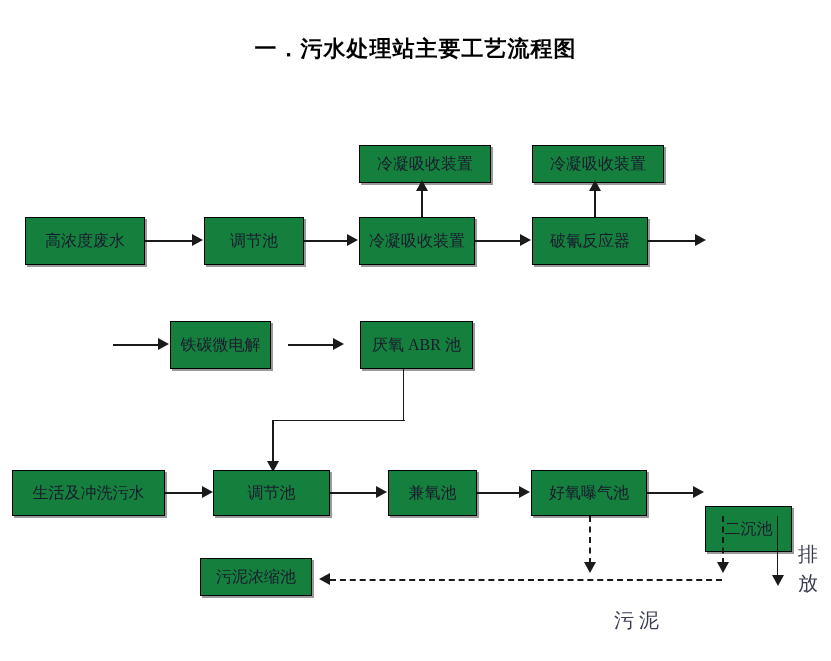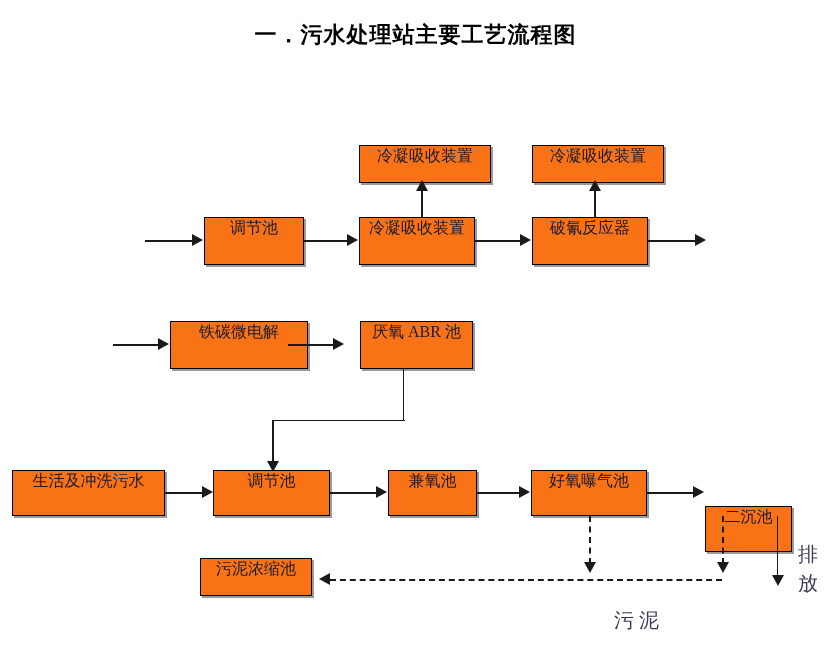--- a/index.html
+++ b/index.html
@@ -13,36 +13,37 @@
   #page {
     position: relative;
     width: 831px;
     height: 661px;
     background: #ffffff;
     overflow: hidden;
   }
   .title {
     position: absolute;
     left: 0;
-    top: 20px;
+    top: 34px;
     width: 831px;
     text-align: center;
     font-size: 22px;
     font-weight: bold;
     color: #000000;
     letter-spacing: 1px;
     font-family: "Liberation Sans", "DejaVu Sans", sans-serif;
   }
   .node {
     position: absolute;
     box-sizing: border-box;
-    background: #f97316;
+    background: #15803d;
     border: 1px solid #000000;
     box-shadow: 1px 1px 0 0 #7a7a7a inset, -1px -1px 0 0 #ffffff inset;
     display: flex;
+    align-items: center;
     justify-content: center;
     font-size: 16px;
     color: #1a1a2e;
     white-space: nowrap;
     font-family: "Liberation Serif", "DejaVu Serif", serif;
   }
   .node.shadowed {
     box-shadow: 2px 2px 0 0 #9a9a9a;
   }
   
@@ -111,20 +112,23 @@
   <div class="title">一．污水处理站主要工艺流程图</div>
 
   <div class="node shadowed" style="left:359px; top:145px; width:132px; height:38px;">
     <span>冷凝吸收装置</span>
   </div>
 
   <div class="node shadowed" style="left:532px; top:145px; width:132px; height:38px;">
     <span>冷凝吸收装置</span>
   </div>
 
+  <div class="node shadowed" style="left:25px; top:217px; width:120px; height:48px;">
+    <span>高浓度废水</span>
+  </div>
 
   <div class="node shadowed" style="left:204px; top:217px; width:100px; height:48px;">
     <span>调节池</span>
   </div>
 
   <div class="node shadowed" style="left:359px; top:217px; width:116px; height:48px;">
     <span>冷凝吸收装置</span>
   </div>
 
   <div class="node shadowed" style="left:532px; top:217px; width:116px; height:48px;">
@@ -142,21 +146,21 @@
 
   <div class="hline" style="left:648px; top:240px; width:48px;"></div>
   <div class="arrow right" style="left:695px; top:234px;"></div>
 
   <div class="vline" style="left:421px; top:189px; height:28px;"></div>
   <div class="arrow up" style="left:416px; top:180px;"></div>
 
   <div class="vline" style="left:594px; top:189px; height:28px;"></div>
   <div class="arrow up" style="left:589px; top:180px;"></div>
 
-  <div class="node shadowed" style="left:170px; top:321px; width:138px; height:48px;">
+  <div class="node shadowed" style="left:170px; top:321px; width:101px; height:48px;">
     <span>铁碳微电解</span>
   </div>
 
   <div class="node shadowed" style="left:360px; top:321px; width:113px; height:48px;">
     <span>厌氧 ABR 池</span>
   </div>
 
   <div class="hline" style="left:113px; top:344px; width:46px;"></div>
   <div class="arrow right" style="left:158px; top:338px;"></div>
 

